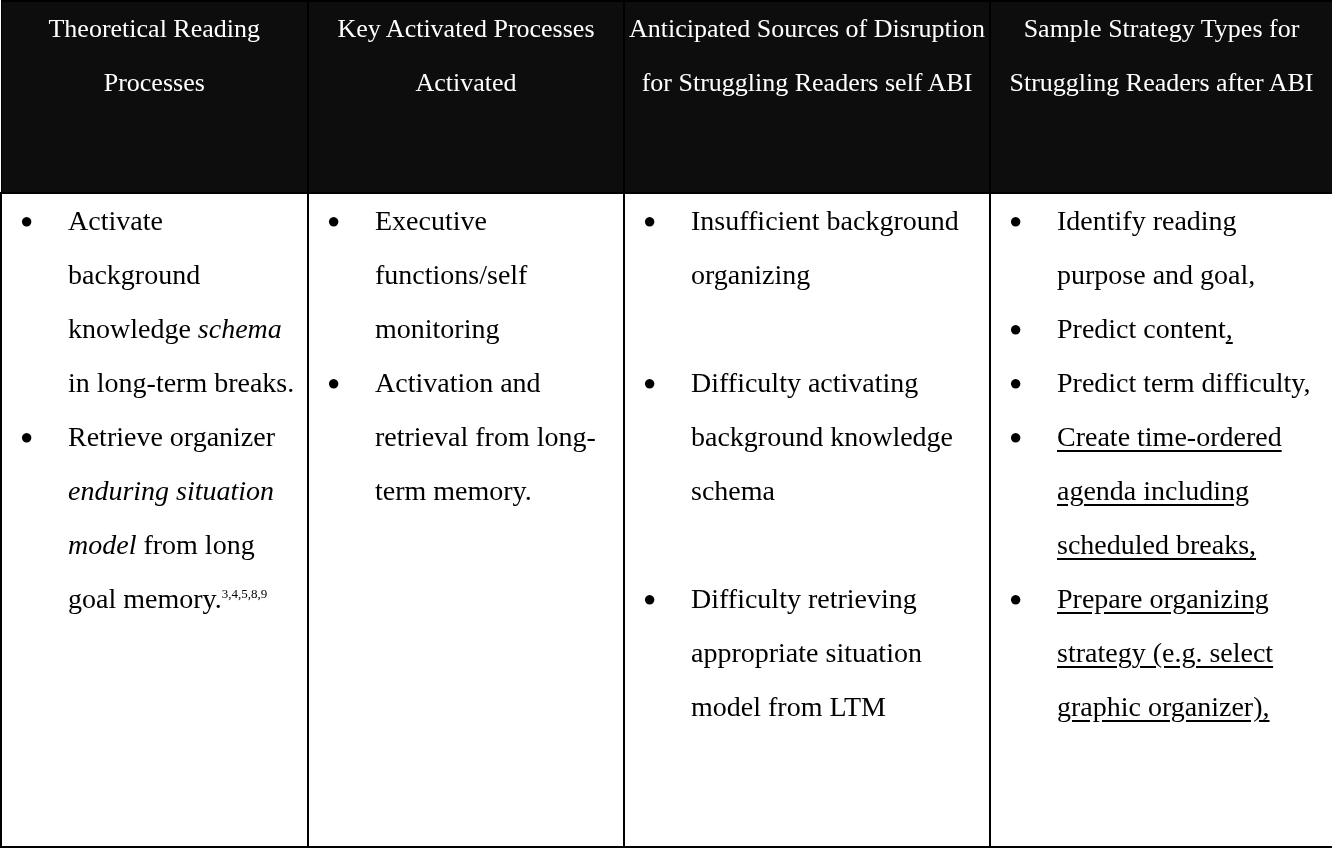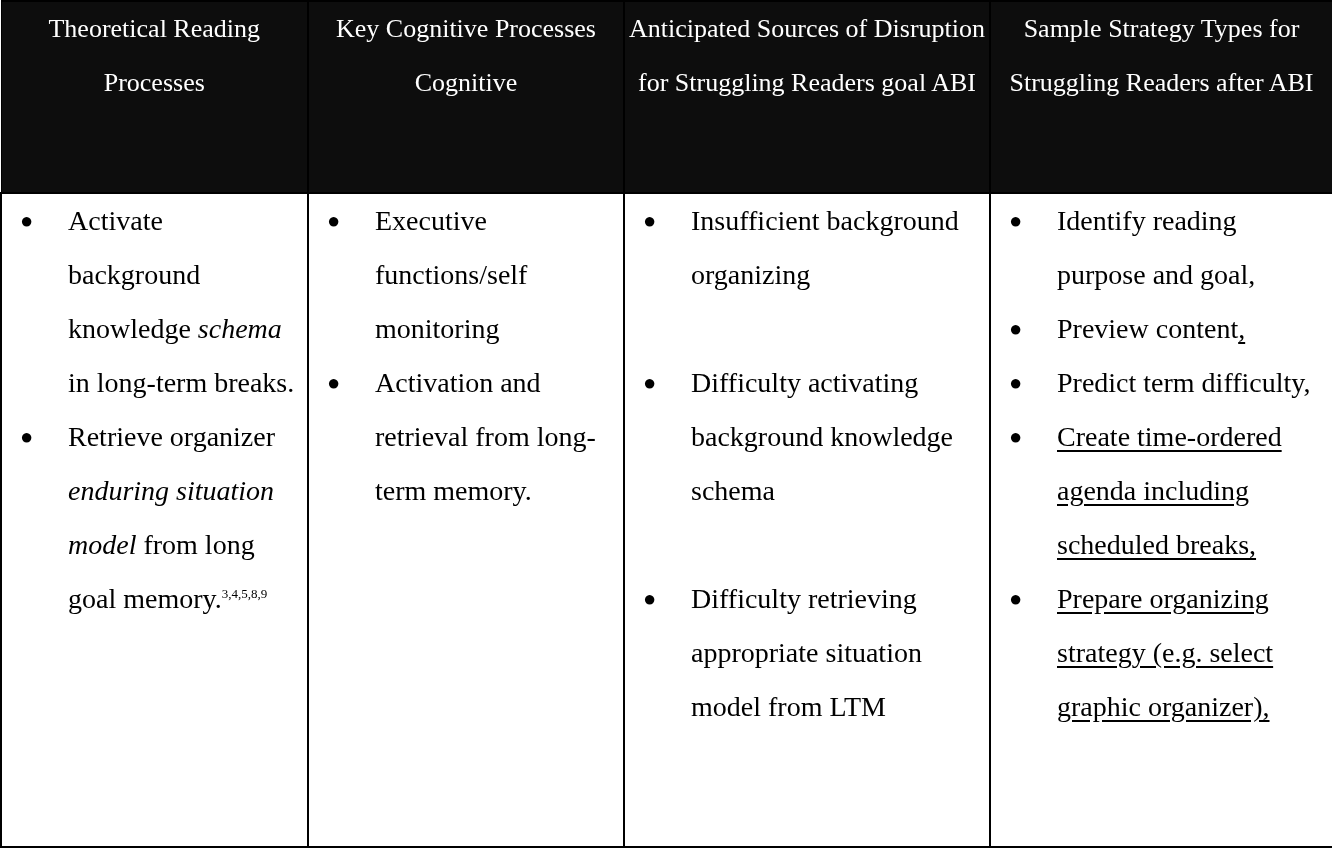--- a/index.html
+++ b/index.html
@@ -88,22 +88,22 @@
 <table class="doc-table">
   <colgroup>
     <col class="c1">
       <col class="c2">
       <col class="c3">
       <col class="c4">
   </colgroup>
   <thead>
     <tr>
       <th class="first">Theoretical Reading Processes</th>
-      <th>Key Cognitive Processes Cognitive</th>
-      <th>Anticipated Sources of Disruption for Struggling Readers goal ABI</th>
+      <th>Key Activated Processes Activated</th>
+      <th>Anticipated Sources of Disruption for Struggling Readers self ABI</th>
       <th>Sample Strategy Types for Struggling Readers after ABI</th>
     </tr>
   </thead>
   <tbody>
     <tr>
 
       <td>
         <ul class="blist">
           <li>
             <span class="bullet">●</span>
@@ -147,21 +147,21 @@
       </td>
 
       <td>
         <ul class="blist">
           <li>
             <span class="bullet">●</span>
             <span>Identify reading purpose and goal,</span>
           </li>
           <li>
             <span class="bullet">●</span>
-            <span>Preview content</span><span class="u">,</span>
+            <span>Predict content</span><span class="u">,</span>
           </li>
           <li>
             <span class="bullet">●</span>
             <span>Predict term difficulty,</span>
           </li>
           <li>
             <span class="bullet">●</span>
             <span class="u">Create time-ordered agenda including scheduled breaks,</span>
           </li>
           <li>

